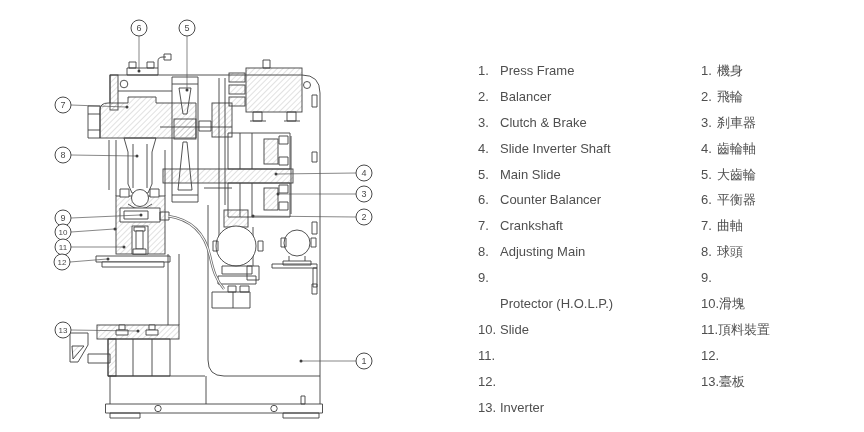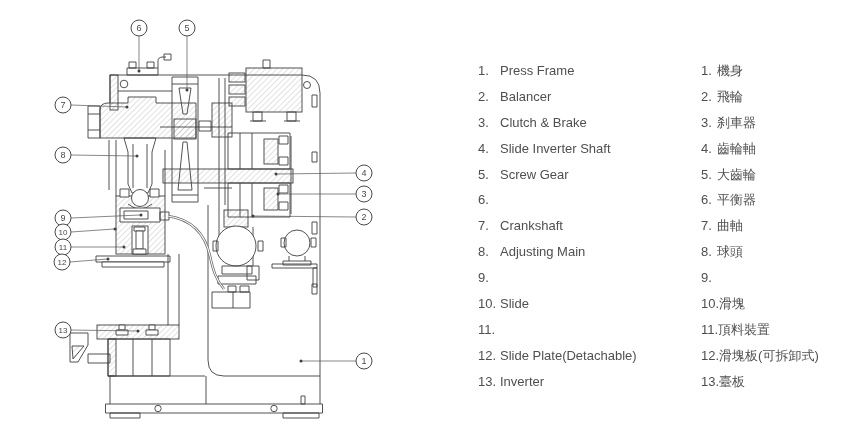--- a/index.html
+++ b/index.html
@@ -275,46 +275,50 @@
     <div class="row">
         <span class="num">3.</span>
         <span class="label">Clutch &amp; Brake</span>
       </div>
     <div class="row">
         <span class="num">4.</span>
         <span class="label">Slide Inverter Shaft</span>
       </div>
     <div class="row">
         <span class="num">5.</span>
-        <span class="label">Screw Gear</span>
+        <span class="label">Main Slide</span>
       </div>
     <div class="row">
         <span class="num">6.</span>
+        <span class="label">Counter Balancer</span>
       </div>
     <div class="row">
         <span class="num">7.</span>
         <span class="label">Crankshaft</span>
       </div>
     <div class="row">
         <span class="num">8.</span>
         <span class="label">Adjusting Main</span>
       </div>
     <div class="row">
         <span class="num">9.</span>
       </div>
     <div class="row">
+        <span class="num"></span>
+        <span class="label">Protector (H.O.L.P.)</span>
+      </div>
+    <div class="row">
         <span class="num">10.</span>
         <span class="label">Slide</span>
       </div>
     <div class="row">
         <span class="num">11.</span>
       </div>
     <div class="row">
         <span class="num">12.</span>
-        <span class="label">Slide Plate(Detachable)</span>
       </div>
     <div class="row">
         <span class="num">13.</span>
         <span class="label">Inverter</span>
       </div>
   </div>
 
   <div class="legend legend-zh">
     <div class="row">
         <span class="num">1.</span>
@@ -354,21 +358,20 @@
     <div class="row">
         <span class="num">10.</span>
         <span class="label">滑塊</span>
       </div>
     <div class="row">
         <span class="num">11.</span>
         <span class="label">頂料裝置</span>
       </div>
     <div class="row">
         <span class="num">12.</span>
-        <span class="label">滑塊板(可拆卸式)</span>
       </div>
     <div class="row">
         <span class="num">13.</span>
         <span class="label">臺板</span>
       </div>
   </div>
 
 </div>
 
 </body></html>

